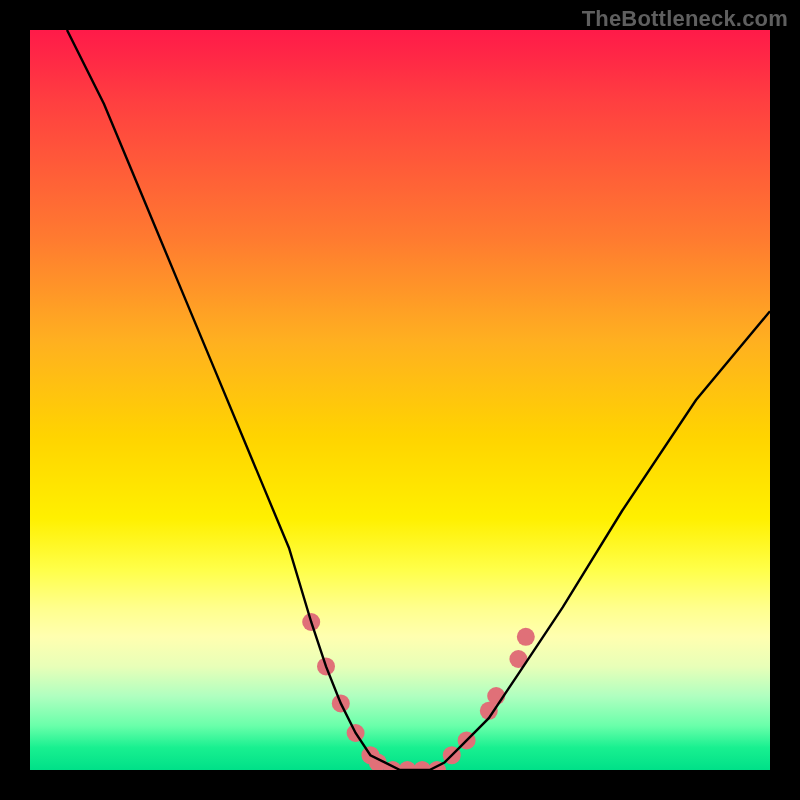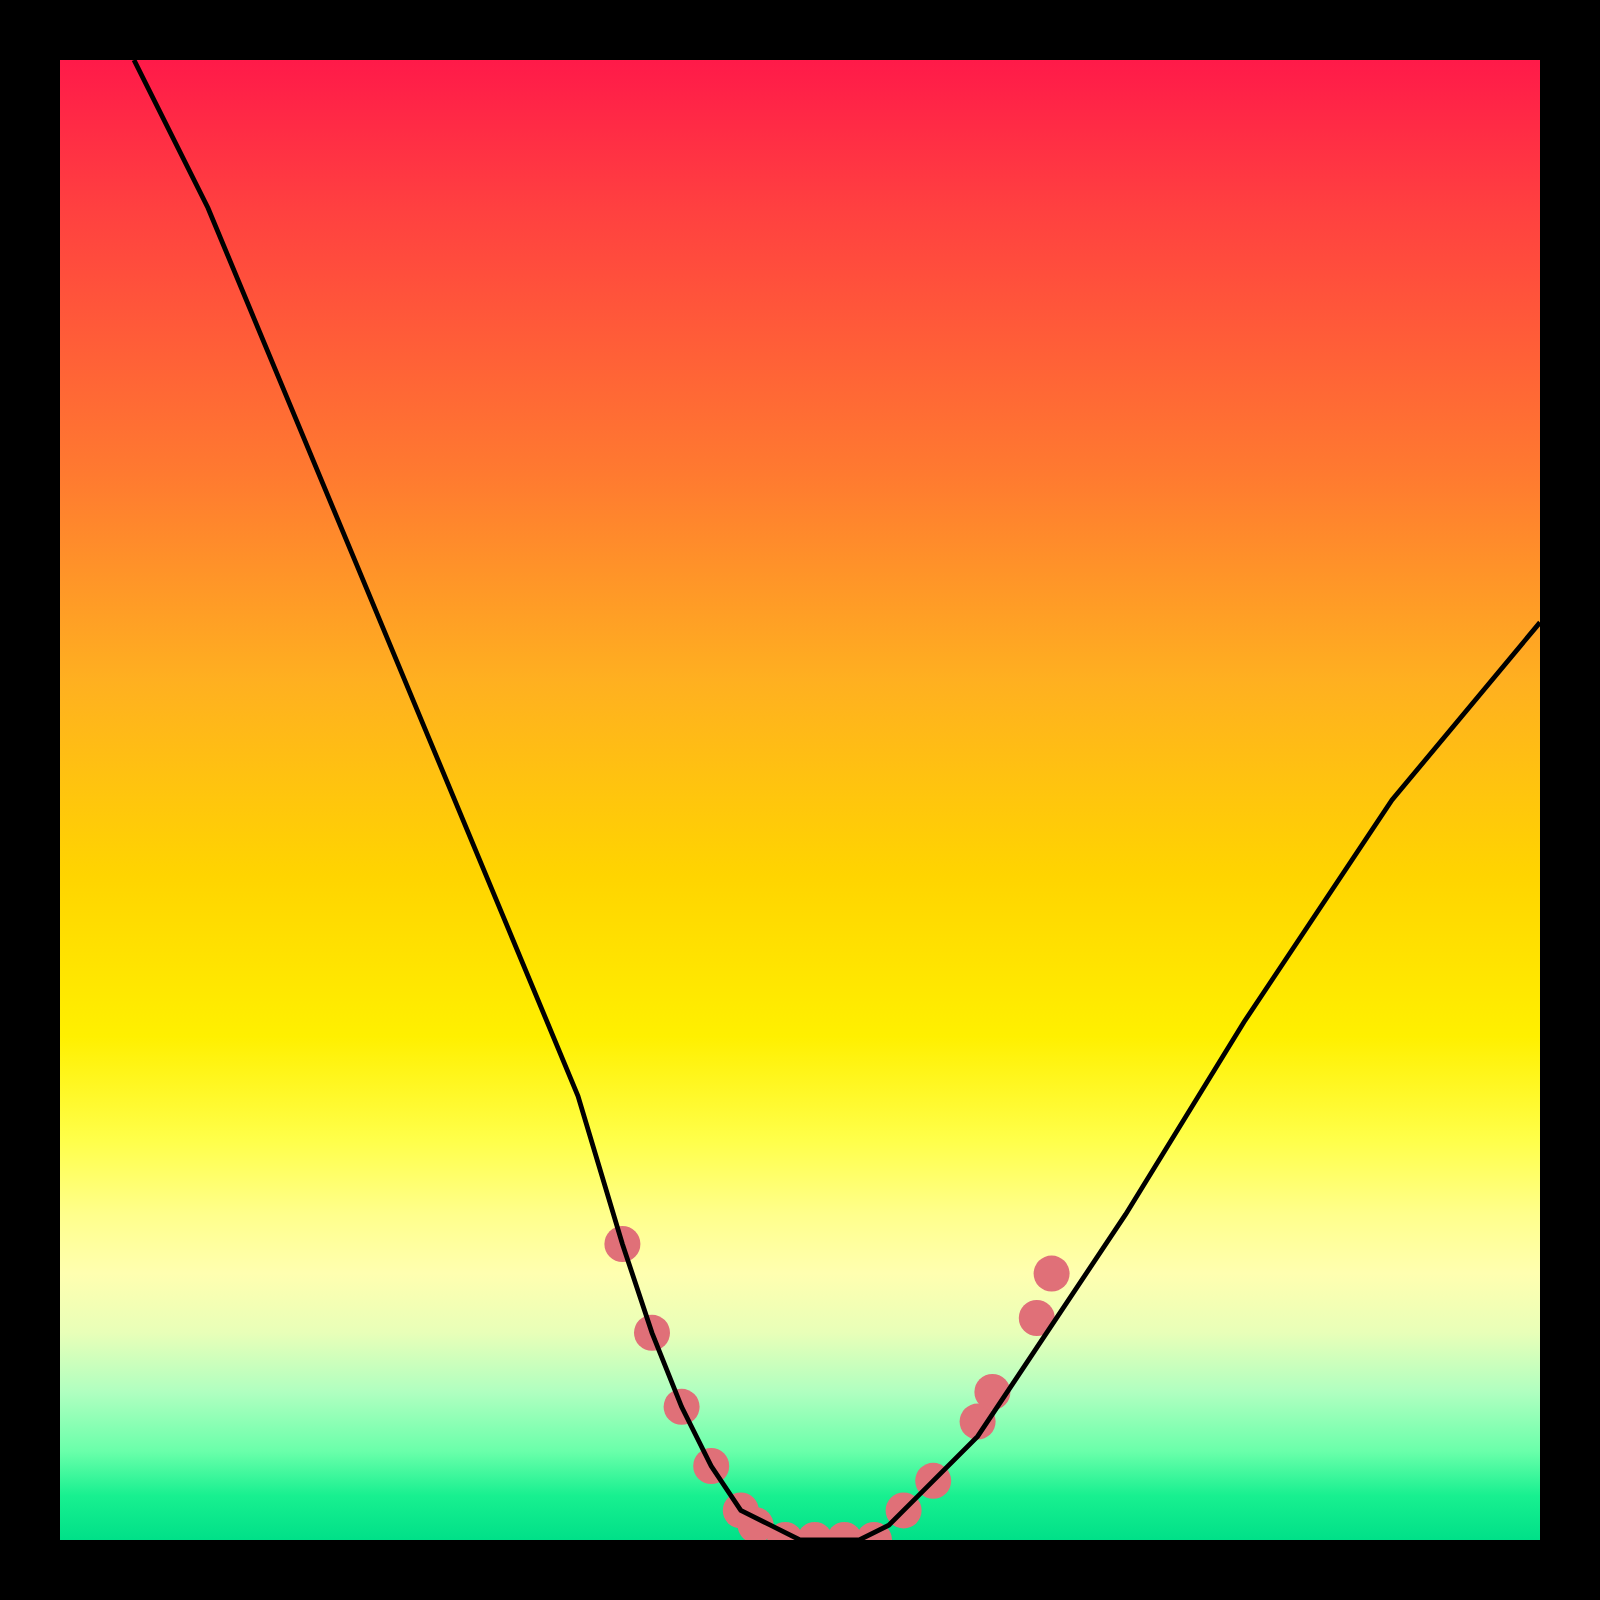--- a/index.html
+++ b/index.html
@@ -79,13 +79,14 @@
           <circle cx="421.8" cy="725.2" r="9" fill="#e07078"></circle>
           <circle cx="436.6" cy="710.4" r="9" fill="#e07078"></circle>
           <circle cx="458.8" cy="680.8" r="9" fill="#e07078"></circle>
           <circle cx="466.2" cy="666.0" r="9" fill="#e07078"></circle>
           <circle cx="488.4" cy="629.0" r="9" fill="#e07078"></circle>
           <circle cx="495.8" cy="606.8" r="9" fill="#e07078"></circle>
         </g>
       <path id="curve-path" fill="none" stroke="#000" stroke-width="2.4" d="M37.0,0.0 L74.0,74.0 L111.0,162.8 L148.0,251.6 L185.0,340.4 L222.0,429.2 L259.0,518.0 L281.2,592.0 L296.0,636.4 L310.8,673.4 L325.6,703.0 L340.4,725.2 L355.2,732.6 L370.0,740.0 L384.8,740.0 L399.6,740.0 L414.4,732.6 L429.2,717.8 L458.8,688.2 L488.4,643.8 L532.8,577.2 L592.0,481.0 L666.0,370.0 L740.0,281.2"></path>
     </svg>
   </div>
+  <div class="watermark">TheBottleneck.com</div>
 </div>
 
 </body></html>

